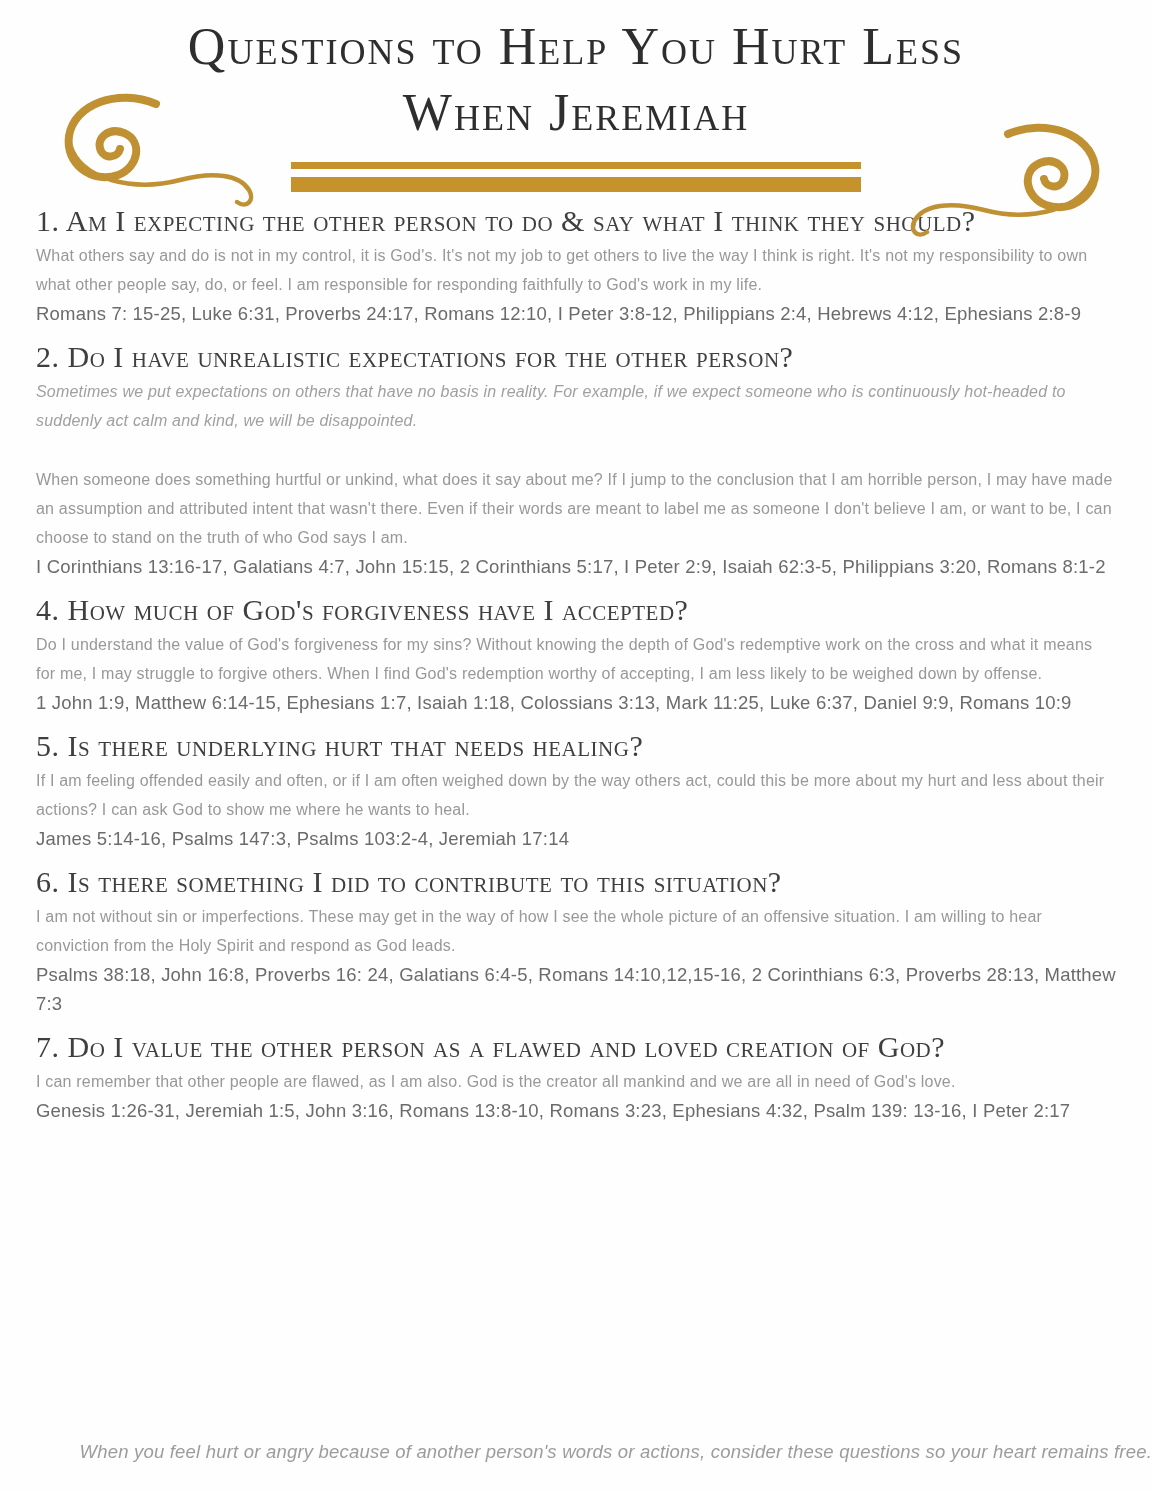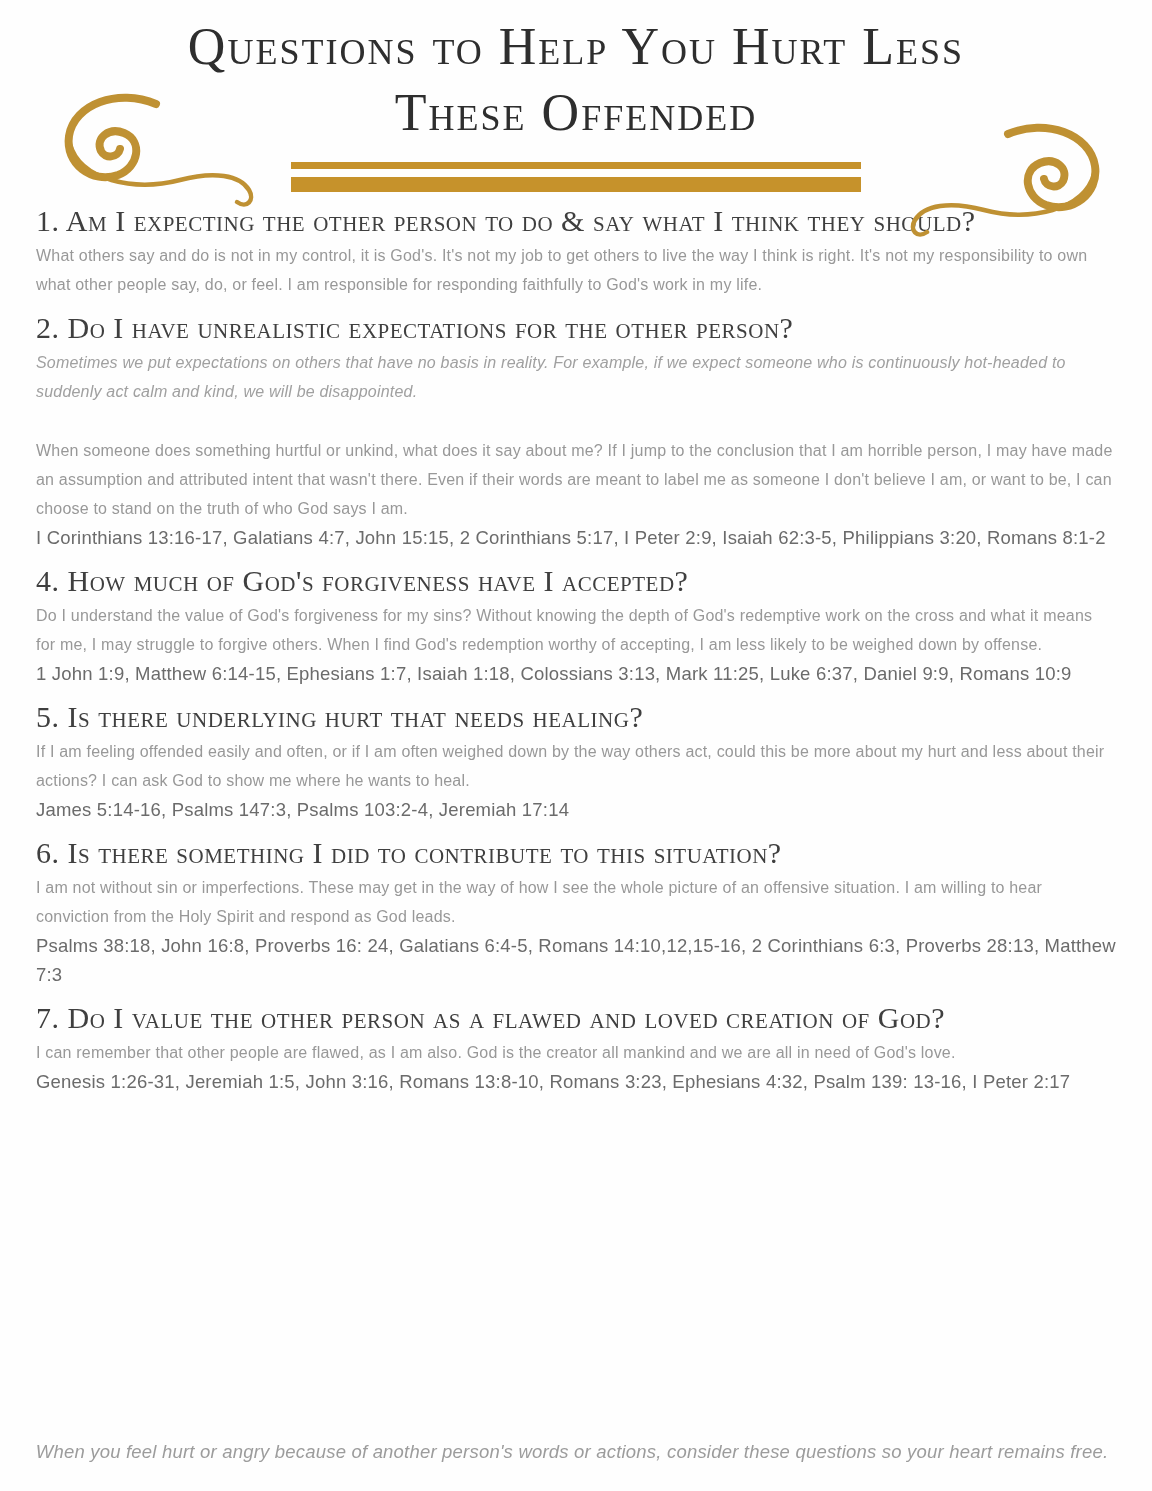--- a/index.html
+++ b/index.html
@@ -71,38 +71,38 @@
     font-size: 18.5px;
     line-height: 29px;
     color: #6b6b6b;
     letter-spacing: 0.2px;
   }
 
   
   .footer-note {
     position: absolute;
     left: 0;
-    right: 8px;
+    right: 0;
     bottom: 28px;
-    text-align: center;
+    text-align: right;
     font-style: italic;
     font-size: 18.5px;
     color: #9c9c9c;
     letter-spacing: 0.2px;
   }
 </style>
 </head>
 <body>
 
 <div class="page">
 
   <div class="header">
     <div class="title">
       <div>Questions to Help You Hurt Less</div>
-      <div>These Offended</div>
+      <div>When Jeremiah</div>
     </div>
 
     <span class="swirl swirl-left">
       <svg width="210" height="120" viewBox="0 0 210 120" xmlns="http://www.w3.org/2000/svg">
         <g fill="none" stroke="#bf9133" stroke-linecap="round">
           <path stroke-width="8" d="M100 12 C 62 -4, 18 12, 13 44 C 9 72, 36 92, 62 83 C 83 75, 87 49, 68 41 C 53 35, 39 46, 45 59 C 49 67, 62 66, 64 57"></path>
           <path stroke-width="4.5" d="M14 52 C 24 88, 78 100, 124 88 C 158 79, 184 83, 193 98 C 199 108, 191 117, 181 110"></path>
         </g>
       </svg>
     </span>
@@ -118,20 +118,21 @@
 
     <div class="bars">
       <div class="bar-thin"></div>
       <div class="bar-thick"></div>
     </div>
   </div>
 
   <section class="qa-section">
     <h2 class="qa-heading">1. Am I expecting the other person to do &amp; say what I think they should?</h2>
     <p class="qa-body">What others say and do is not in my control, it is God's. It's not my job to get others to live the way I think is right. It's not my responsibility to own what other people say, do, or feel. I am responsible for responding faithfully to God's work in my life.</p>
+    <p class="qa-verses">Romans 7: 15-25, Luke 6:31, Proverbs 24:17, Romans 12:10, I Peter 3:8-12, Philippians 2:4, Hebrews 4:12, Ephesians 2:8-9</p>
   </section>
 
   <section class="qa-section">
     <h2 class="qa-heading">2. Do I have unrealistic expectations for the other person?</h2>
     <p class="qa-body italic">Sometimes we put expectations on others that have no basis in reality. For example, if we expect someone who is continuously hot-headed to suddenly act calm and kind, we will be disappointed.</p>
     <div class="para-gap"></div>
   </section>
 
   <section class="qa-section">
     <p class="qa-body">When someone does something hurtful or unkind, what does it say about me? If I jump to the conclusion that I am horrible person, I may have made an assumption and attributed intent that wasn't there. Even if their words are meant to label me as someone I don't believe I am, or want to be, I can choose to stand on the truth of who God says I am.</p>

